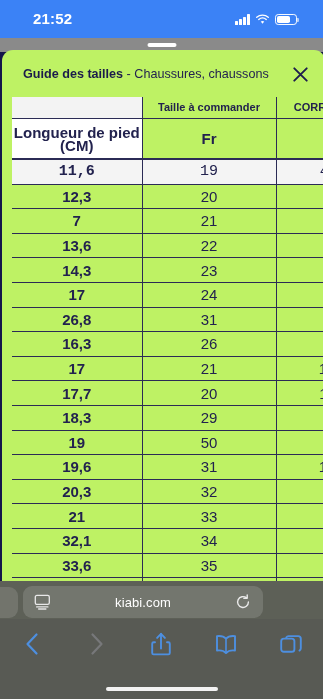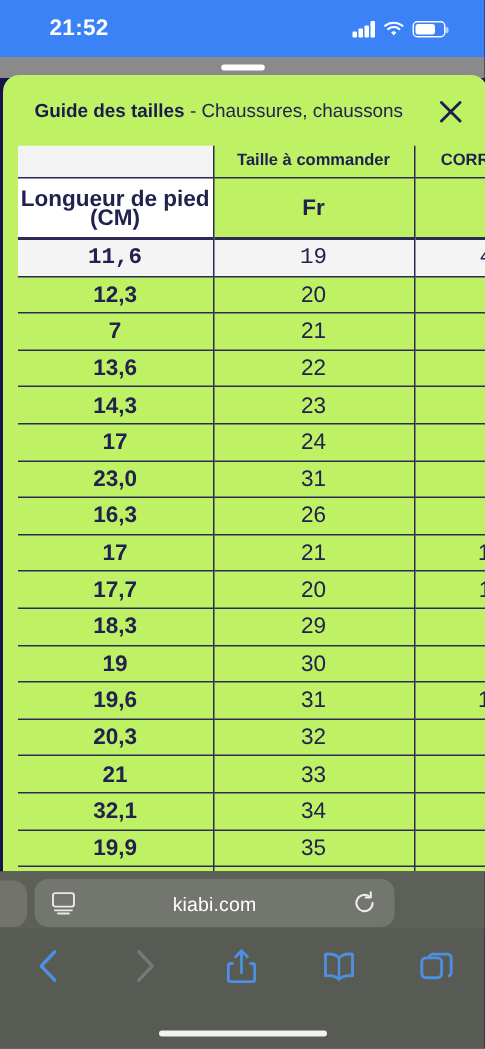--- a/index.html
+++ b/index.html
@@ -361,21 +361,21 @@
               <td class="col1">14,3</td>
               <td class="col2">23</td>
               <td>7,5</td>
             </tr>
             <tr>
               <td class="col1">17</td>
               <td class="col2">24</td>
               <td>8,5</td>
             </tr>
             <tr>
-              <td class="col1">23,0</td>
+              <td class="col1">26,8</td>
               <td class="col2">31</td>
               <td>9</td>
             </tr>
             <tr>
               <td class="col1">16,3</td>
               <td class="col2">26</td>
               <td>9,5</td>
             </tr>
             <tr>
               <td class="col1">17</td>
@@ -387,21 +387,21 @@
               <td class="col2">20</td>
               <td>11,5</td>
             </tr>
             <tr>
               <td class="col1">18,3</td>
               <td class="col2">29</td>
               <td>12</td>
             </tr>
             <tr>
               <td class="col1">19</td>
-              <td class="col2">30</td>
+              <td class="col2">50</td>
               <td>13</td>
             </tr>
             <tr>
               <td class="col1">19,6</td>
               <td class="col2">31</td>
               <td>13,5</td>
             </tr>
             <tr>
               <td class="col1">20,3</td>
               <td class="col2">32</td>
@@ -411,21 +411,21 @@
               <td class="col1">21</td>
               <td class="col2">33</td>
               <td>2</td>
             </tr>
             <tr>
               <td class="col1">32,1</td>
               <td class="col2">34</td>
               <td>3</td>
             </tr>
             <tr>
-              <td class="col1">19,9</td>
+              <td class="col1">33,6</td>
               <td class="col2">35</td>
               <td>3,5</td>
             </tr>
             <tr>
               <td class="col1">23</td>
               <td class="col2">36</td>
               <td>4,5</td>
             </tr>
           </tbody>
       </table>

